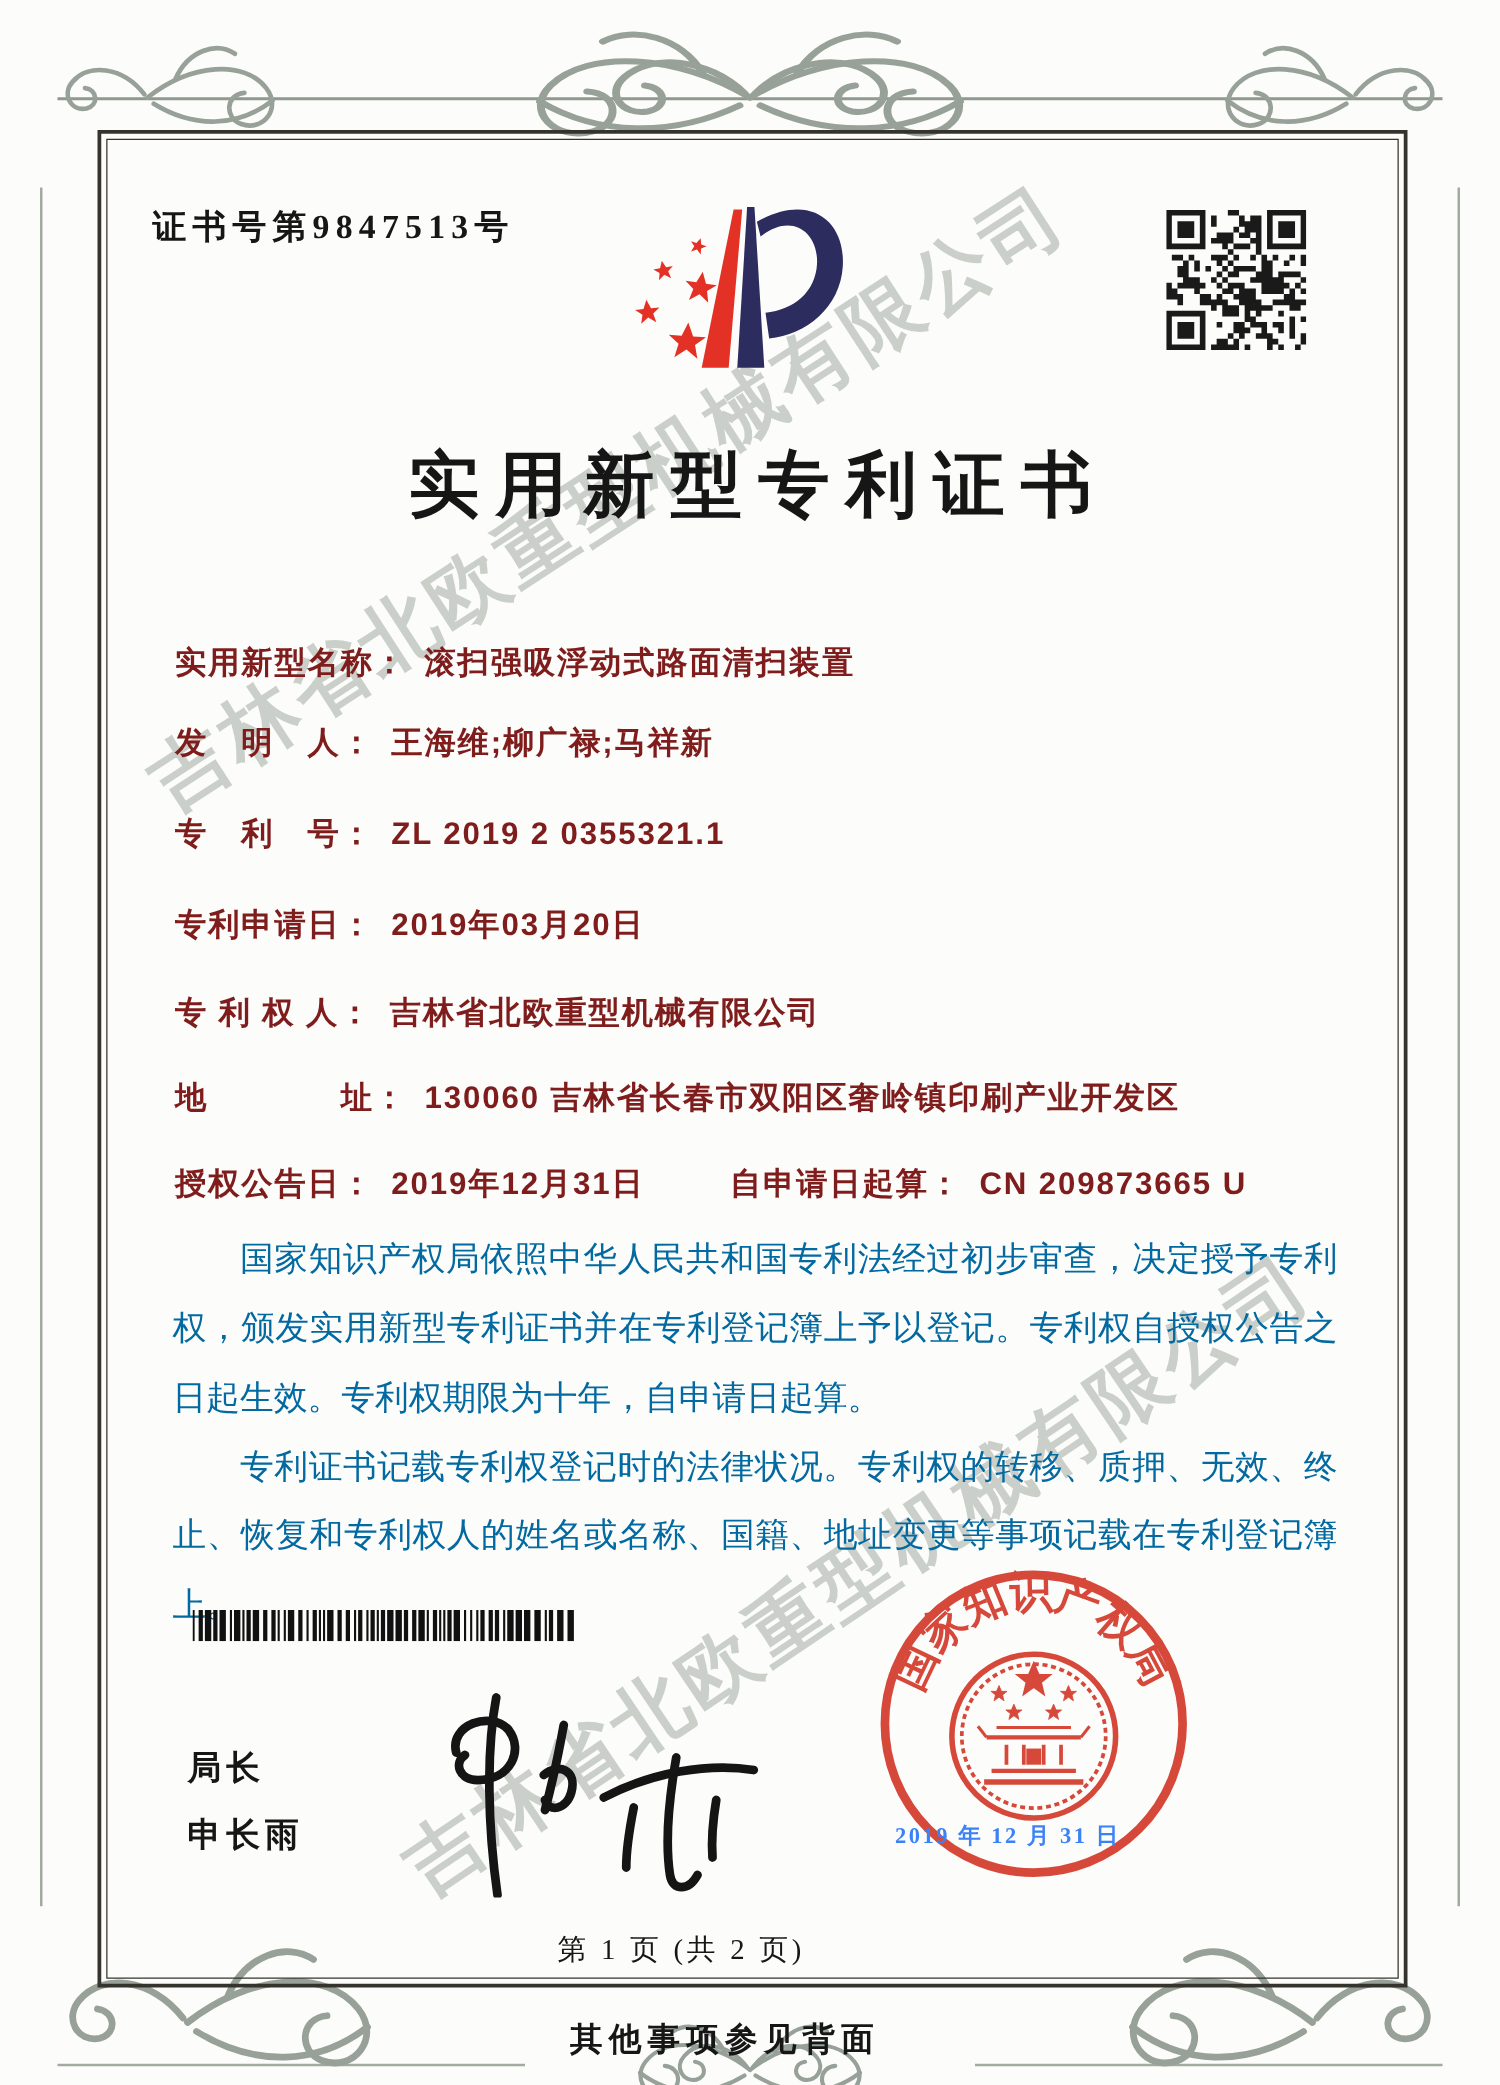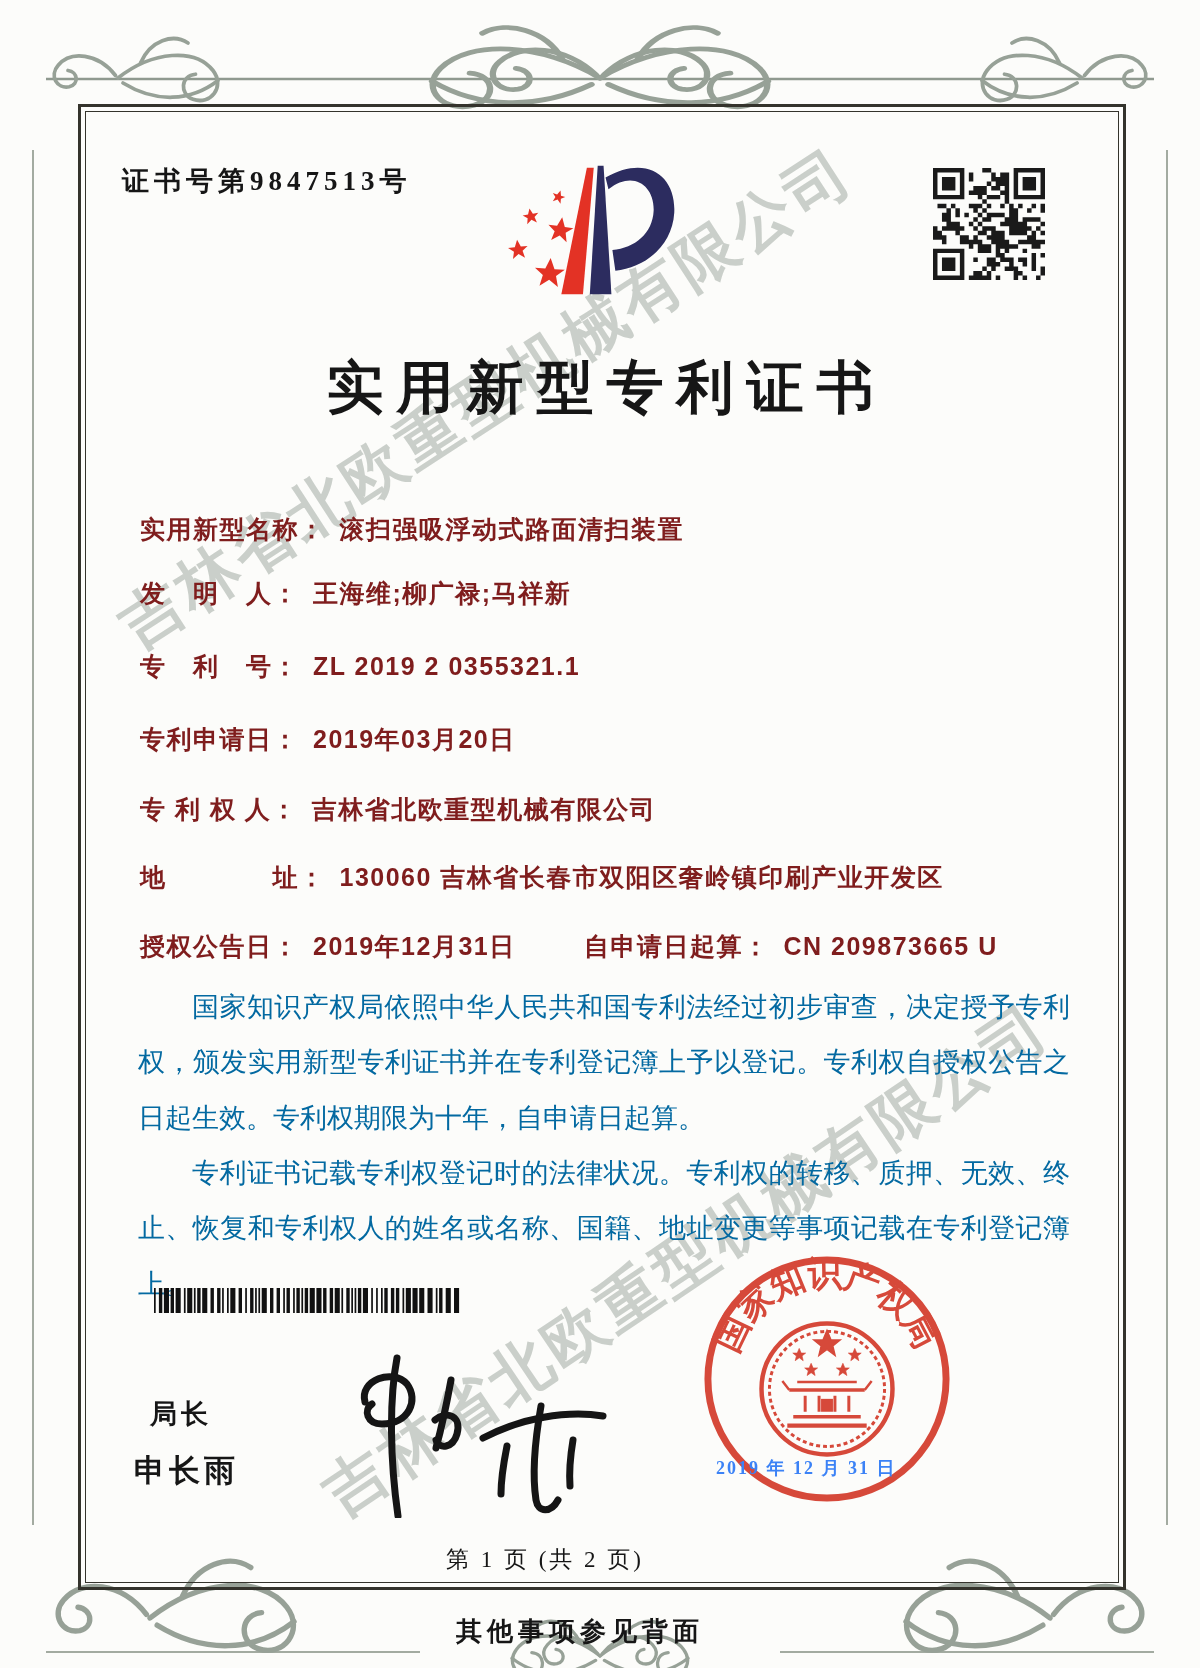--- a/index.html
+++ b/index.html
@@ -25,21 +25,21 @@
   .row{position:absolute;left:140px;z-index:2;white-space:nowrap;font-size:25px;font-weight:600;
        letter-spacing:1.5px;font-family:"Liberation Sans","DejaVu Sans",sans-serif;color:#7f1d1d;}
   .row .val{margin-left:14px;}
   .pair2{position:absolute;left:444px;top:0;white-space:nowrap;}
   .body-text{left:138px;top:980px;width:932px;z-index:2;font-size:27px;line-height:2.05;
              text-align:justify;color:#0369a1;}
   .body-text p{margin:0;text-indent:2em;}
   .barcode{left:154px;top:1288px;width:308px;height:25px;z-index:2;}
   .signer-title{left:150px;top:1396px;font-size:27px;font-weight:600;z-index:2;
                 font-family:"Liberation Sans","DejaVu Sans",sans-serif;letter-spacing:4px;}
-  .signer-name{left:134px;top:1450px;font-size:31px;font-weight:600;z-index:2;
+  .signer-name{left:150px;top:1450px;font-size:27px;font-weight:600;z-index:2;
                font-family:Liberation Mono, monospace;letter-spacing:4px;}
   .sig{left:335px;top:1350px;width:300px;height:168px;z-index:3;}
   .seal{left:698px;top:1250px;width:258px;height:258px;z-index:3;mix-blend-mode:multiply;opacity:.92;}
   .seal-date{left:716px;top:1456px;font-size:18px;letter-spacing:2px;font-weight:600;color:#3b82f6;z-index:4;}
   .page-num{left:0;top:1544px;width:1090px;text-align:center;font-size:23px;letter-spacing:3px;z-index:2;}
   .back-note{left:0;top:1614px;width:1160px;text-align:center;font-size:26px;letter-spacing:5px;
              font-weight:600;z-index:2;}
 </style>
 </head>
 <body>

